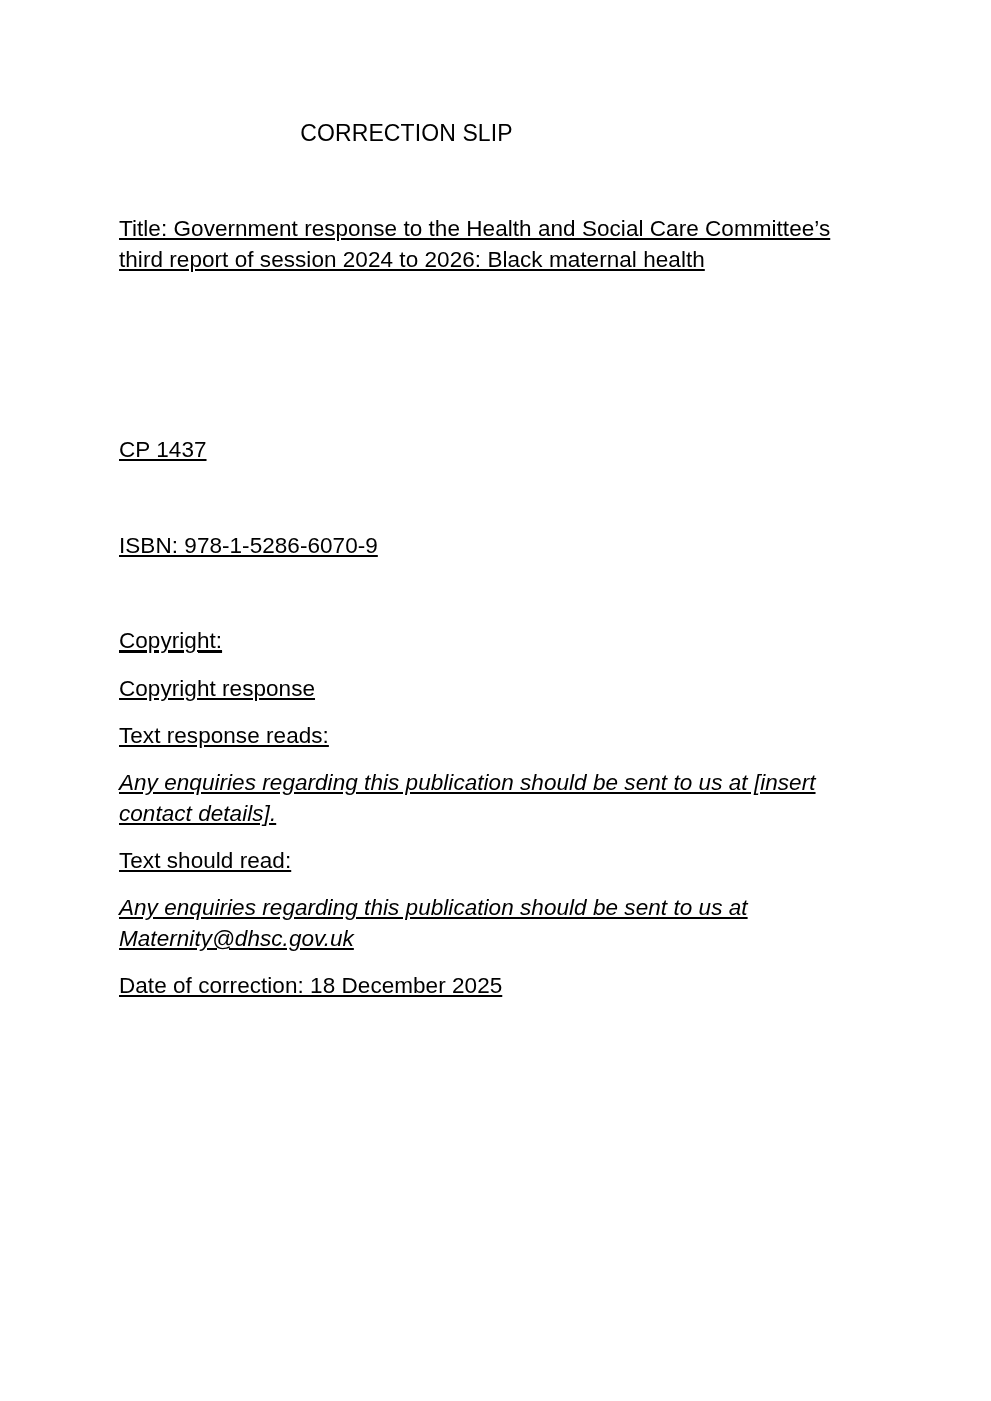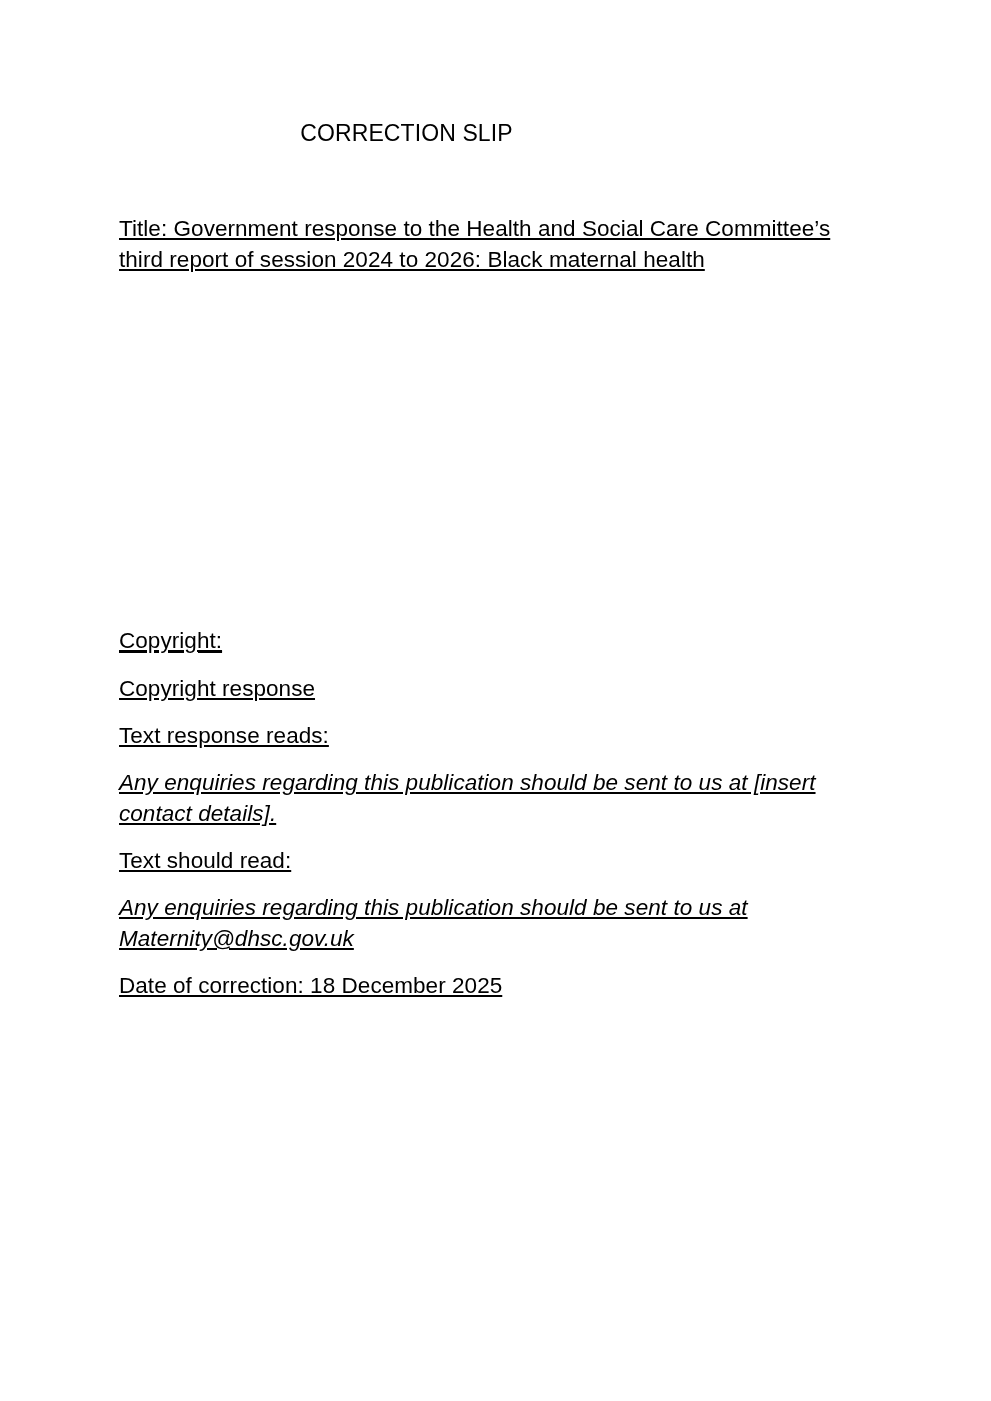--- a/index.html
+++ b/index.html
@@ -68,21 +68,27 @@
 
 <div class="page">
 
   <div class="doc-title">CORRECTION SLIP</div>
 
   <div class="body-block p-title">
     <p class="para">Title: Government response to the Health and Social Care Committee’s third report of session 2024 to 2026: Black maternal health</p>
   </div>
 
 
+  <div class="body-block p-cp">
+    <p class="para">CP 1437</p>
+  </div>
 
+  <div class="body-block p-isbn">
+    <p class="para">ISBN: 978-1-5286-6070-9</p>
+  </div>
 
   <div class="body-block p-correction">
     <p class="para"><span class="underlined">Copyright:</span></p>
   </div>
 
   <div class="body-block p-copyright">
     <p class="para">Copyright response</p>
   </div>
 
   <div class="body-block p-currently">

